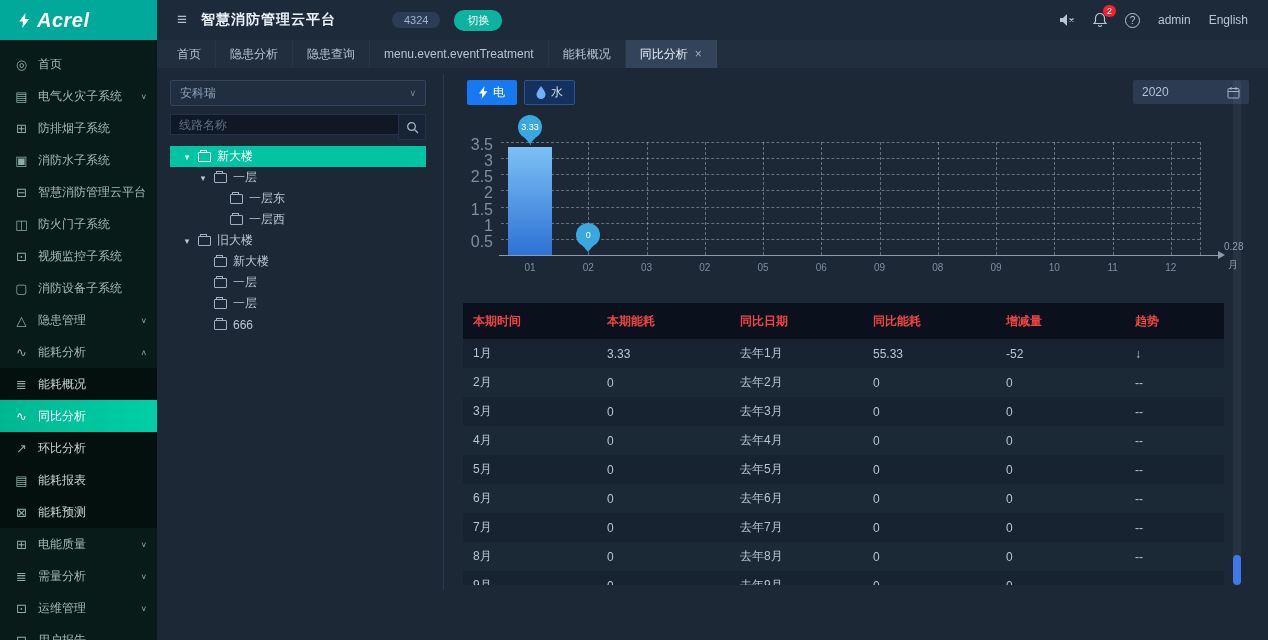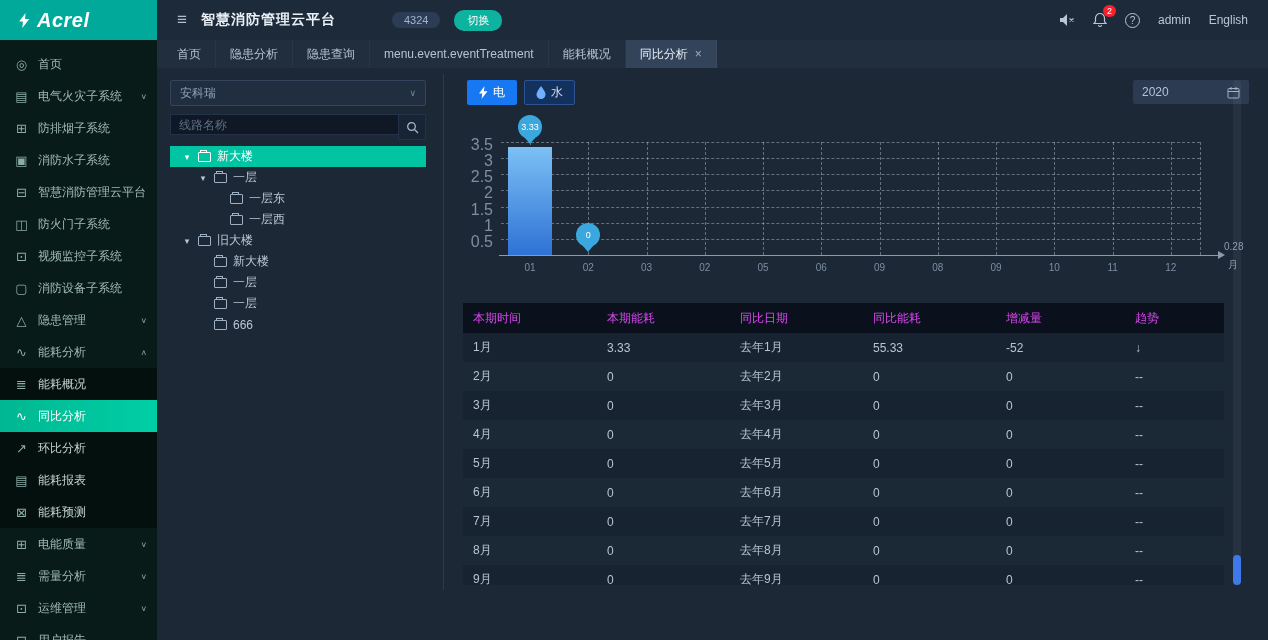--- a/index.html
+++ b/index.html
@@ -72,21 +72,21 @@
   .vgrid{position:absolute;width:0;border-left:1px dashed rgba(205,215,228,.42)}
   .x-axis{position:absolute;height:0;border-top:1px solid #8b9bac}
   .x-arrow{position:absolute;width:0;height:0;border-left:7px solid #8b9bac;border-top:4px solid transparent;border-bottom:4px solid transparent}
   .bar{position:absolute;cursor:pointer}
   .month{position:absolute;font-size:10px;color:#7d8ea3;transform:translateX(-50%)}
   .bubble{position:absolute;width:24px;height:24px;border-radius:50%;color:#fff;font-size:9px;display:flex;align-items:center;justify-content:center}
   .bubble::after{content:"";position:absolute;left:50%;bottom:-5px;transform:translateX(-50%);border:5px solid transparent;border-top:6px solid #3aa8de;border-bottom:none}
   .axis-val{position:absolute;font-size:10px;color:#8b9bac}
 
   .table{position:absolute;left:8px;top:223px;width:761px;bottom:5px;overflow:hidden;background:#131d29}
-  .t-head{display:grid;grid-template-columns:134px 133px 133px 133px 129px 1fr;background:#0a111d;height:30px;align-items:center;color:#d946ef;font-weight:normal}
+  .t-head{display:grid;grid-template-columns:134px 133px 133px 133px 129px 1fr;background:#0a111d;height:36px;align-items:center;color:#ef4444;font-weight:bold}
   .t-row{display:grid;grid-template-columns:134px 133px 133px 133px 129px 1fr;height:29px;align-items:center;color:#b9c4d3}
   .t-row:nth-child(odd){background:#172330}
   .t-row:nth-child(even){background:#1b2835}
   .t-cell{padding-left:10px;overflow:hidden;white-space:nowrap}
 
   .vscroll{position:absolute;right:14px;top:0;bottom:5px;width:8px;background:rgba(255,255,255,.05);border-radius:4px;cursor:pointer}
   .vscroll-thumb{position:absolute;bottom:0;left:0;width:8px;height:30px;background:#3f78e8;border-radius:4px;cursor:grab}
 </style>
 </head>
 <body>

